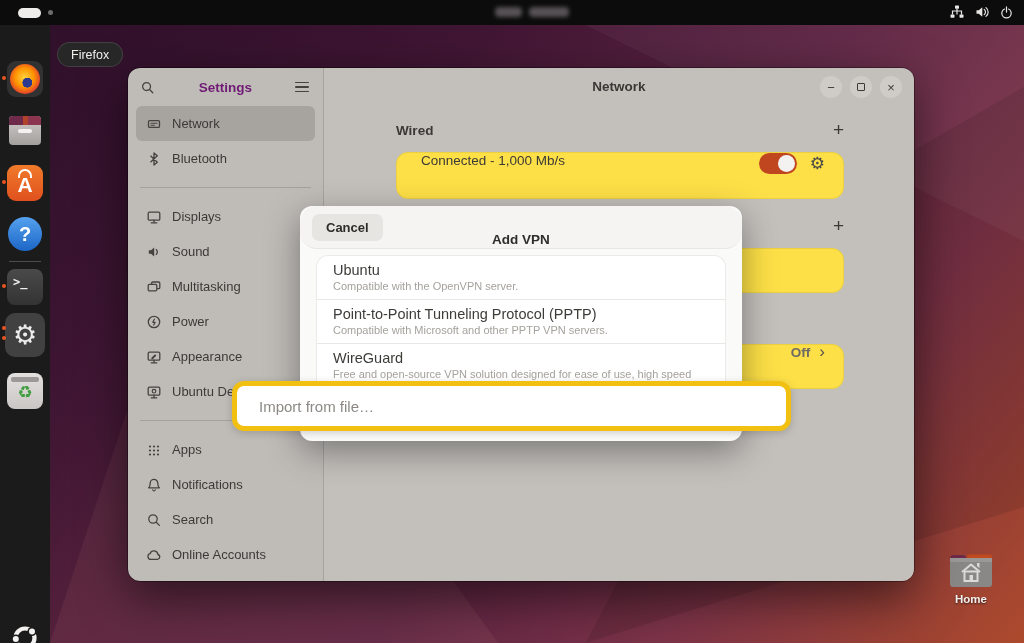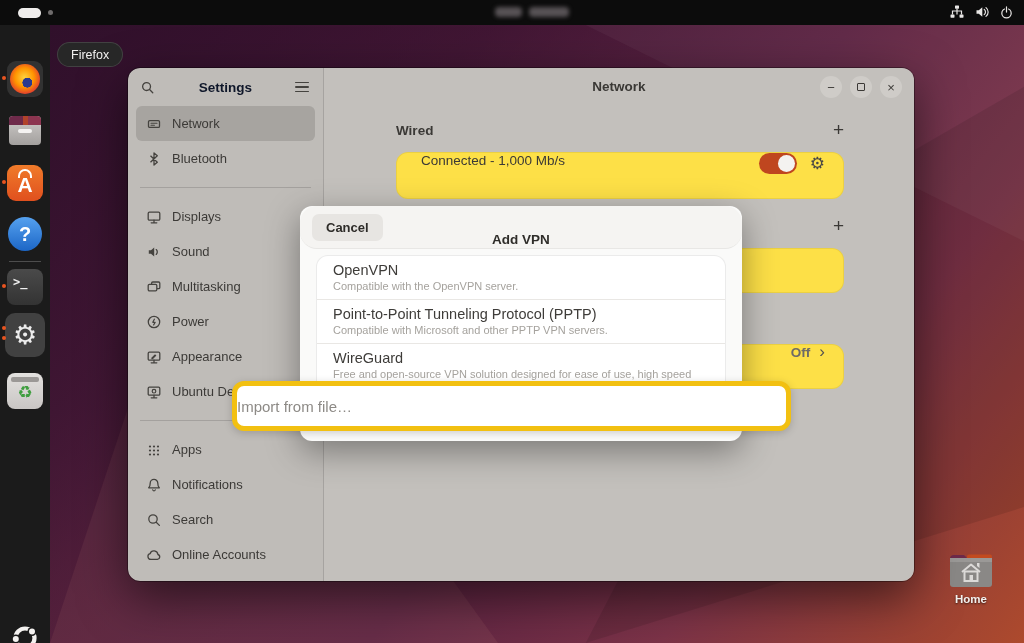--- a/index.html
+++ b/index.html
@@ -79,21 +79,21 @@
     background:#272727; border:1px solid rgba(255,255,255,0.12); color:#f1f0ef; font-size:12.5px;
     display:flex; align-items:center; z-index:46; }
 
   
   .window { position:absolute; left:128px; top:68px; width:786px; height:513px; border-radius:12px;
     overflow:hidden; display:flex; z-index:10; box-shadow:0 16px 48px rgba(0,0,0,0.55);
     outline:1px solid rgba(0,0,0,0.35); }
   .sidebar { width:196px; background:#bfbcb8; border-right:1px solid rgba(0,0,0,0.13); flex:none;
     display:flex; flex-direction:column; }
   .sb-header { height:38px; flex:none; display:flex; align-items:center; padding:0 12px; position:relative; }
-  .sb-title { position:absolute; left:0; width:100%; text-align:center; font-size:13.5px; font-weight:bold; color:#0f172a; }
+  .sb-title { position:absolute; left:0; width:100%; text-align:center; font-size:13.5px; font-weight:bold; color:#701a75; }
   .sb-search { z-index:2; }
   .sb-menu { position:absolute; right:14px; width:14px; display:flex; flex-direction:column; gap:3px; z-index:2; }
   .sb-menu i { display:block; height:1.6px; background:#45433f; border-radius:1px; }
   .nav { padding:0 8px; }
   .nav-item { height:35px; display:flex; align-items:center; gap:10px; padding:0 10px; border-radius:6px;
     font-size:13px; color:#3c3a37; white-space:nowrap; overflow:hidden; }
   .nav-item.selected { background:#a7a4a0; }
   .nav-item svg { flex:none; }
   .nav-div { height:1px; background:rgba(0,0,0,0.14); margin:11px 4px; }
 
@@ -132,21 +132,21 @@
     background:#e7e5e2; font-size:13px; font-weight:bold; color:#2e2c29; display:flex; align-items:center; z-index:2; }
   .dlg-list { margin:6px 16px 0; background:#fff; border-radius:12px; border:1px solid rgba(0,0,0,0.08); overflow:hidden; }
   .vpn-row { padding:6px 16px 7px; }
   .vpn-row + .vpn-row { border-top:1px solid #e9e7e4; }
   .vpn-title { font-size:14.5px; color:#3e3c39; }
   .vpn-sub { font-size:11px; color:#a5a29d; margin-top:2px; }
 
   
   .import-row { position:absolute; left:232px; top:381px; width:559px; height:50px; background:#fff;
     border:5px solid #f2c011; border-radius:12px; z-index:30; display:flex; align-items:center;
-    box-shadow:0 2px 8px rgba(0,0,0,0.18); }
+    padding-left:22px; box-shadow:0 2px 8px rgba(0,0,0,0.18); }
   .import-label { font-size:15px; color:#8d8a86; }
 
   
   .home-wrap { position:absolute; left:941px; top:550px; width:60px; text-align:center; z-index:5;font-weight:bold; }
   .home-label { margin-top:3px; color:#f3f1ef; font-size:11.5px; text-shadow:0 1px 2px rgba(0,0,0,0.65); }
 
   svg { display:block; }
 </style>
 </head>
 <body>
@@ -406,21 +406,21 @@
     </div>
   </div>
 
   <div class="dialog">
     <div class="dlg-header">
       <div class="btn-cancel">Cancel</div>
       <div class="dlg-title">Add VPN</div>
     </div>
     <div class="dlg-list">
       <div class="vpn-row">
-        <div class="vpn-title">OpenVPN</div>
+        <div class="vpn-title">Ubuntu</div>
         <div class="vpn-sub">Compatible with the OpenVPN server.</div>
       </div>
       <div class="vpn-row">
         <div class="vpn-title">Point-to-Point Tunneling Protocol (PPTP)</div>
         <div class="vpn-sub">Compatible with Microsoft and other PPTP VPN servers.</div>
       </div>
       <div class="vpn-row">
         <div class="vpn-title">WireGuard</div>
         <div class="vpn-sub">Free and open-source VPN solution designed for ease of use, high speed performance and low attack surface.</div>
       </div>

